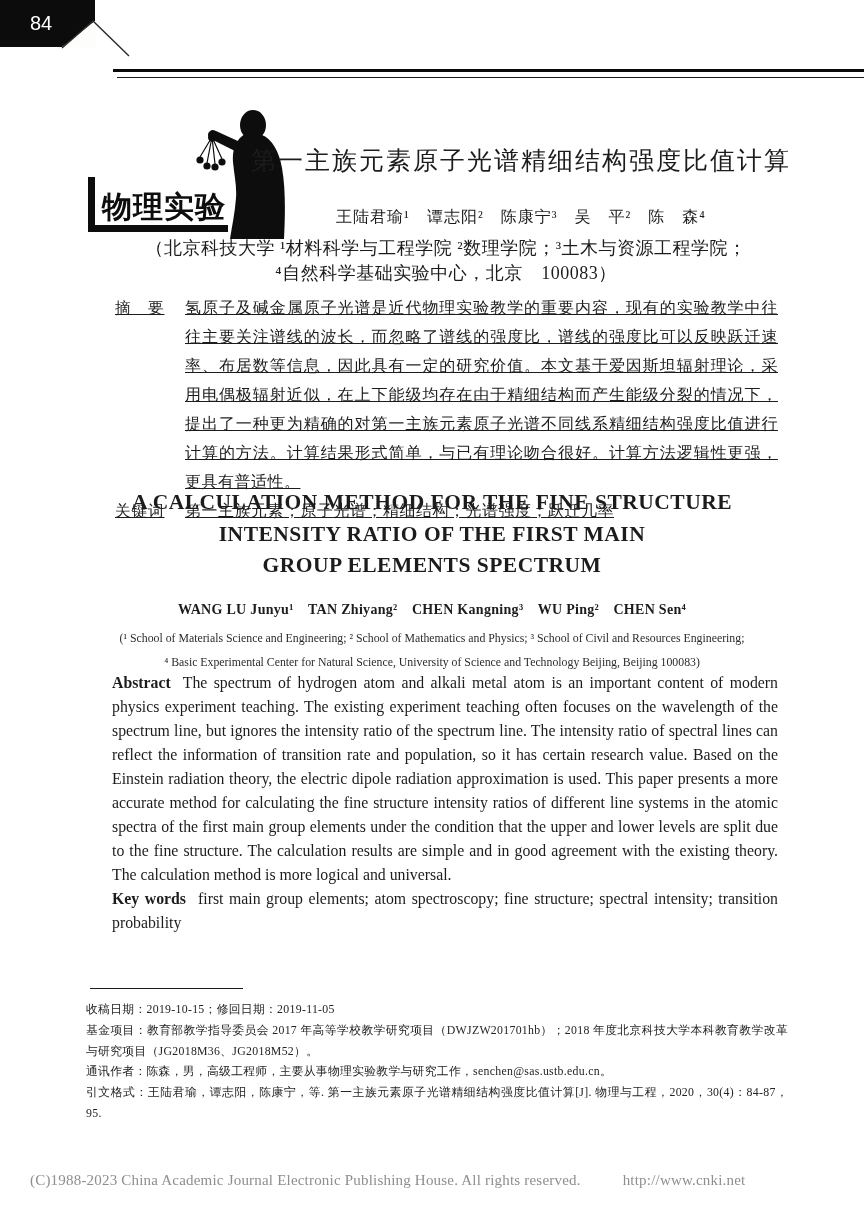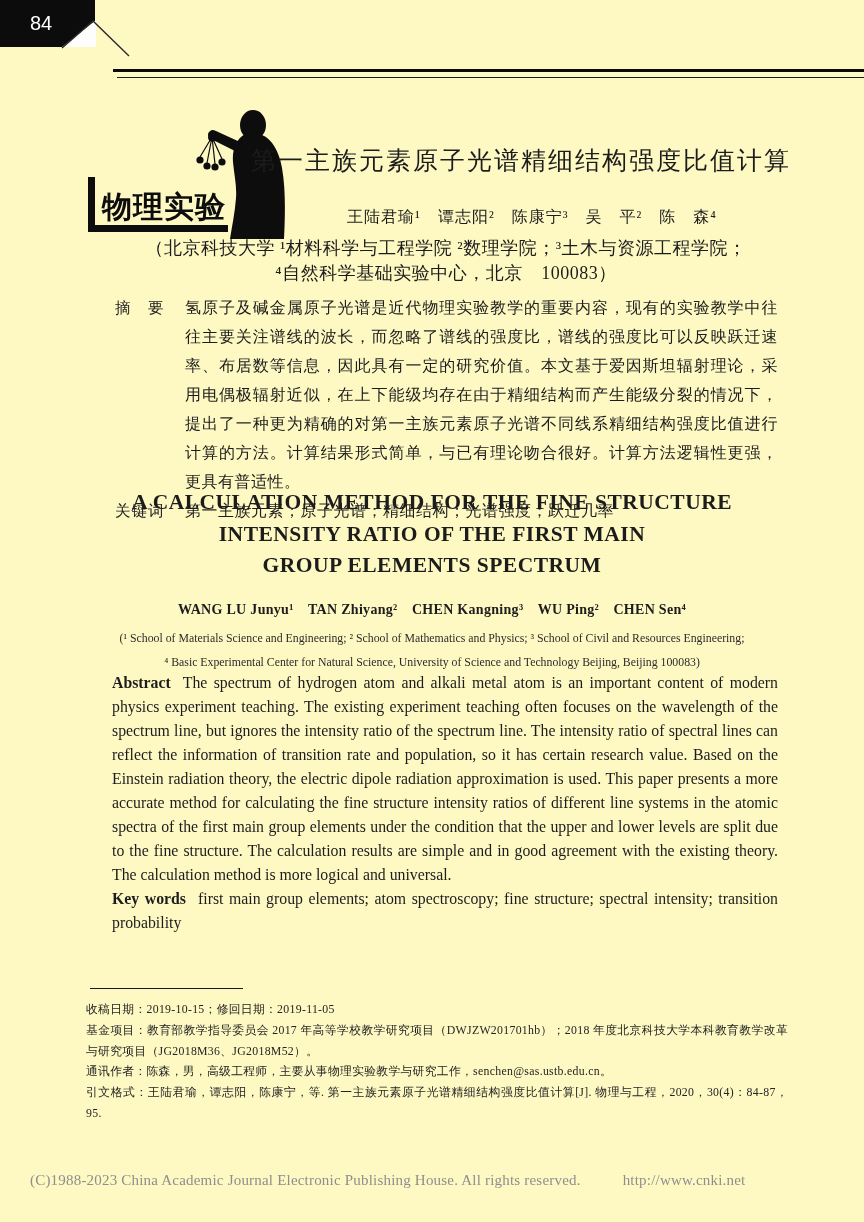--- a/index.html
+++ b/index.html
@@ -1,39 +1,39 @@
 <!DOCTYPE html>
 <html><head>
 <meta charset="utf-8">
 <style>
   html,body{margin:0;padding:0;background:#e8e8e8;}
   .page{
     position:relative;width:864px;height:1222px;margin:0 auto;
-    background:#fef9c3;overflow:hidden;color:#1c1c1c;
+    background:#ffffff;overflow:hidden;color:#1c1c1c;
     font-family:"Liberation Serif","DejaVu Serif",serif;
   }
   
   .corner{position:absolute;top:0;left:0;}
   
   .journal-header{position:absolute;top:48px;left:115px;font-size:15px;letter-spacing:1.5px;color:#222;}
   .rule-thick{position:absolute;top:69px;left:113px;right:0;height:3px;background:#0a0a0a;}
   .rule-thin{position:absolute;top:77px;left:117px;right:0;height:1px;background:#1a1a1a;}
   
   .logo-art{position:absolute;top:106px;left:86px;}
   .logo-art text{font-family:"Liberation Sans","DejaVu Sans",sans-serif;font-weight:bold;}
   
   .title-zh{position:absolute;top:144px;left:235px;width:572px;margin:0;text-align:center;
     font-size:25px;font-weight:normal;letter-spacing:2px;}
   .authors-zh{position:absolute;top:207px;left:235px;width:572px;text-align:center;
-    font-size:16px;letter-spacing:1px;padding-left:11px;}
+    font-size:16px;letter-spacing:1px;}
   .affil-zh{position:absolute;left:115px;width:662px;text-align:center;font-size:18px;letter-spacing:.5px;}
   .affil-zh.l1{top:236px;} .affil-zh.l2{top:261px;}
   
   .zh-block{position:absolute;top:293px;left:115px;width:663px;}
-  .zh-row{display:flex;}
+  .zh-row{display:flex;text-decoration:underline;}
   .zh-label{flex:0 0 70px;font-size:15.5px;line-height:29px;letter-spacing:1px;}
   .zh-row p{flex:1;margin:0;font-size:16px;line-height:29px;text-align:justify;letter-spacing:.5px;}
   
   .en-title{position:absolute;top:487px;left:62px;width:740px;text-align:center;
     font-weight:bold;font-size:21.5px;line-height:31.5px;letter-spacing:.5px;}
   .en-authors{position:absolute;top:601px;left:62px;width:740px;text-align:center;
     font-weight:bold;font-size:14px;letter-spacing:.3px;}
   .en-affil{position:absolute;left:40px;width:784px;text-align:center;font-size:11.8px;color:#2b2b2b;}
   .en-affil.l1{top:631px;} .en-affil.l2{top:655px;}
   

